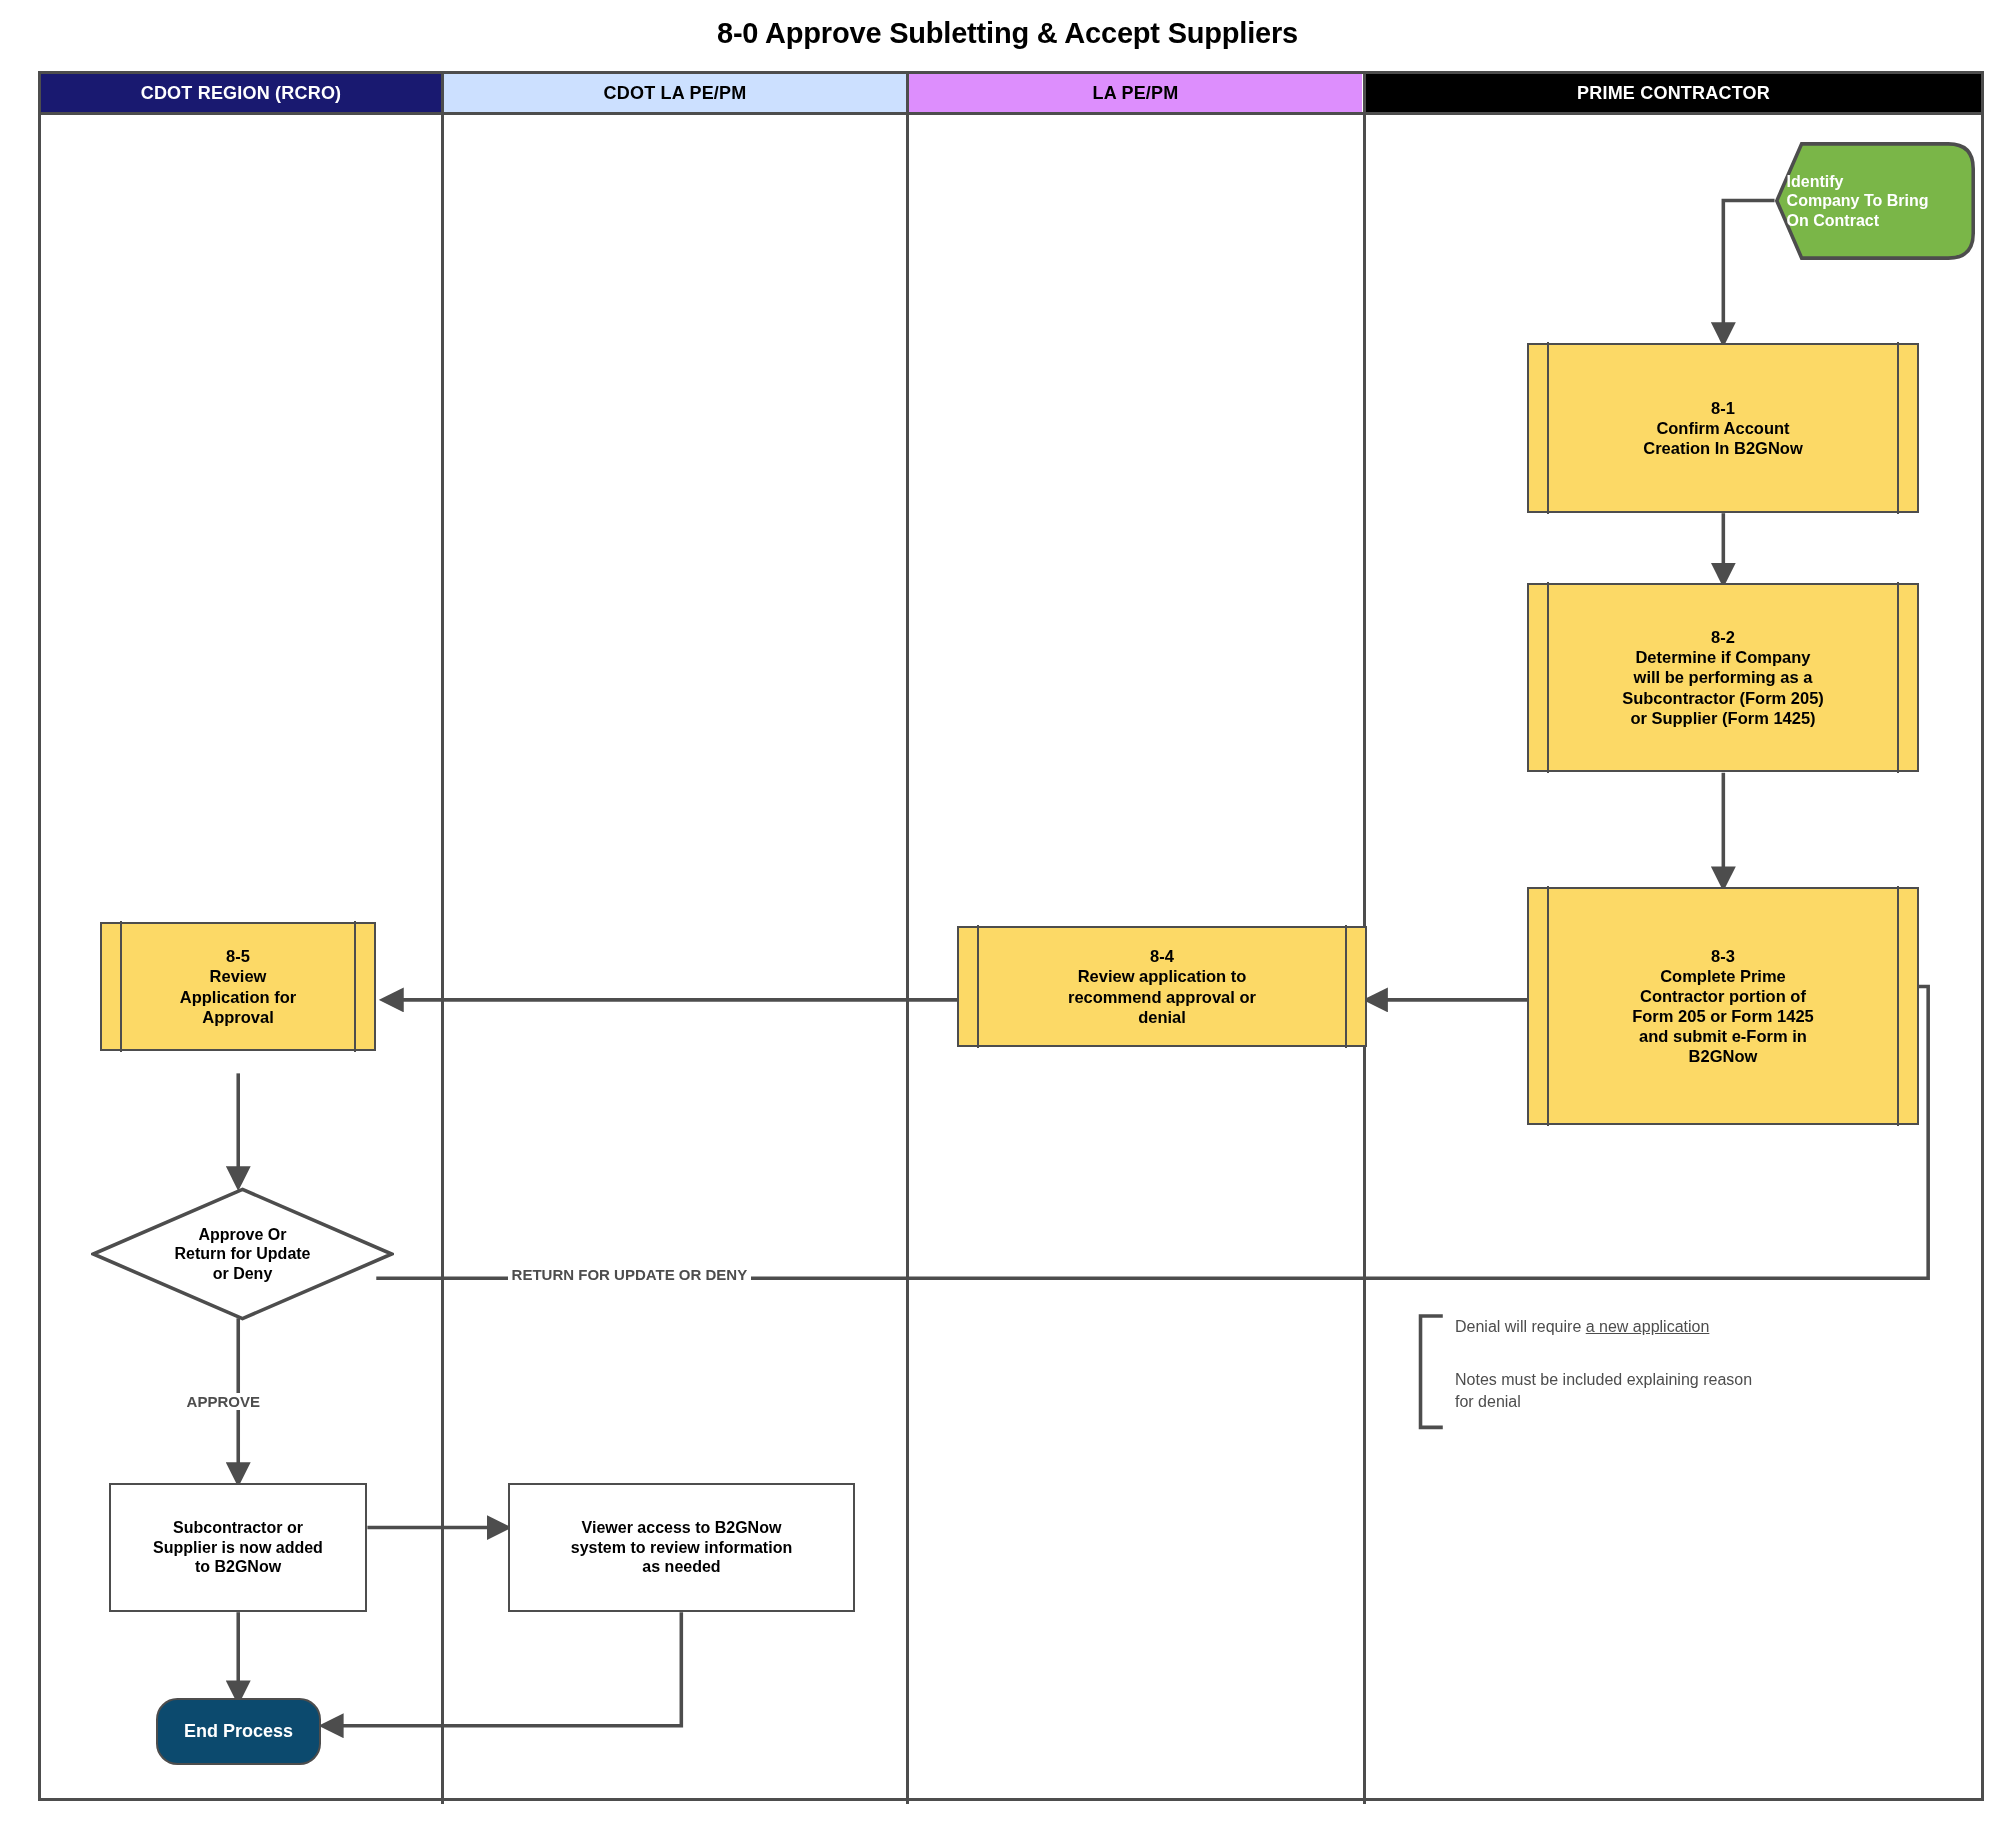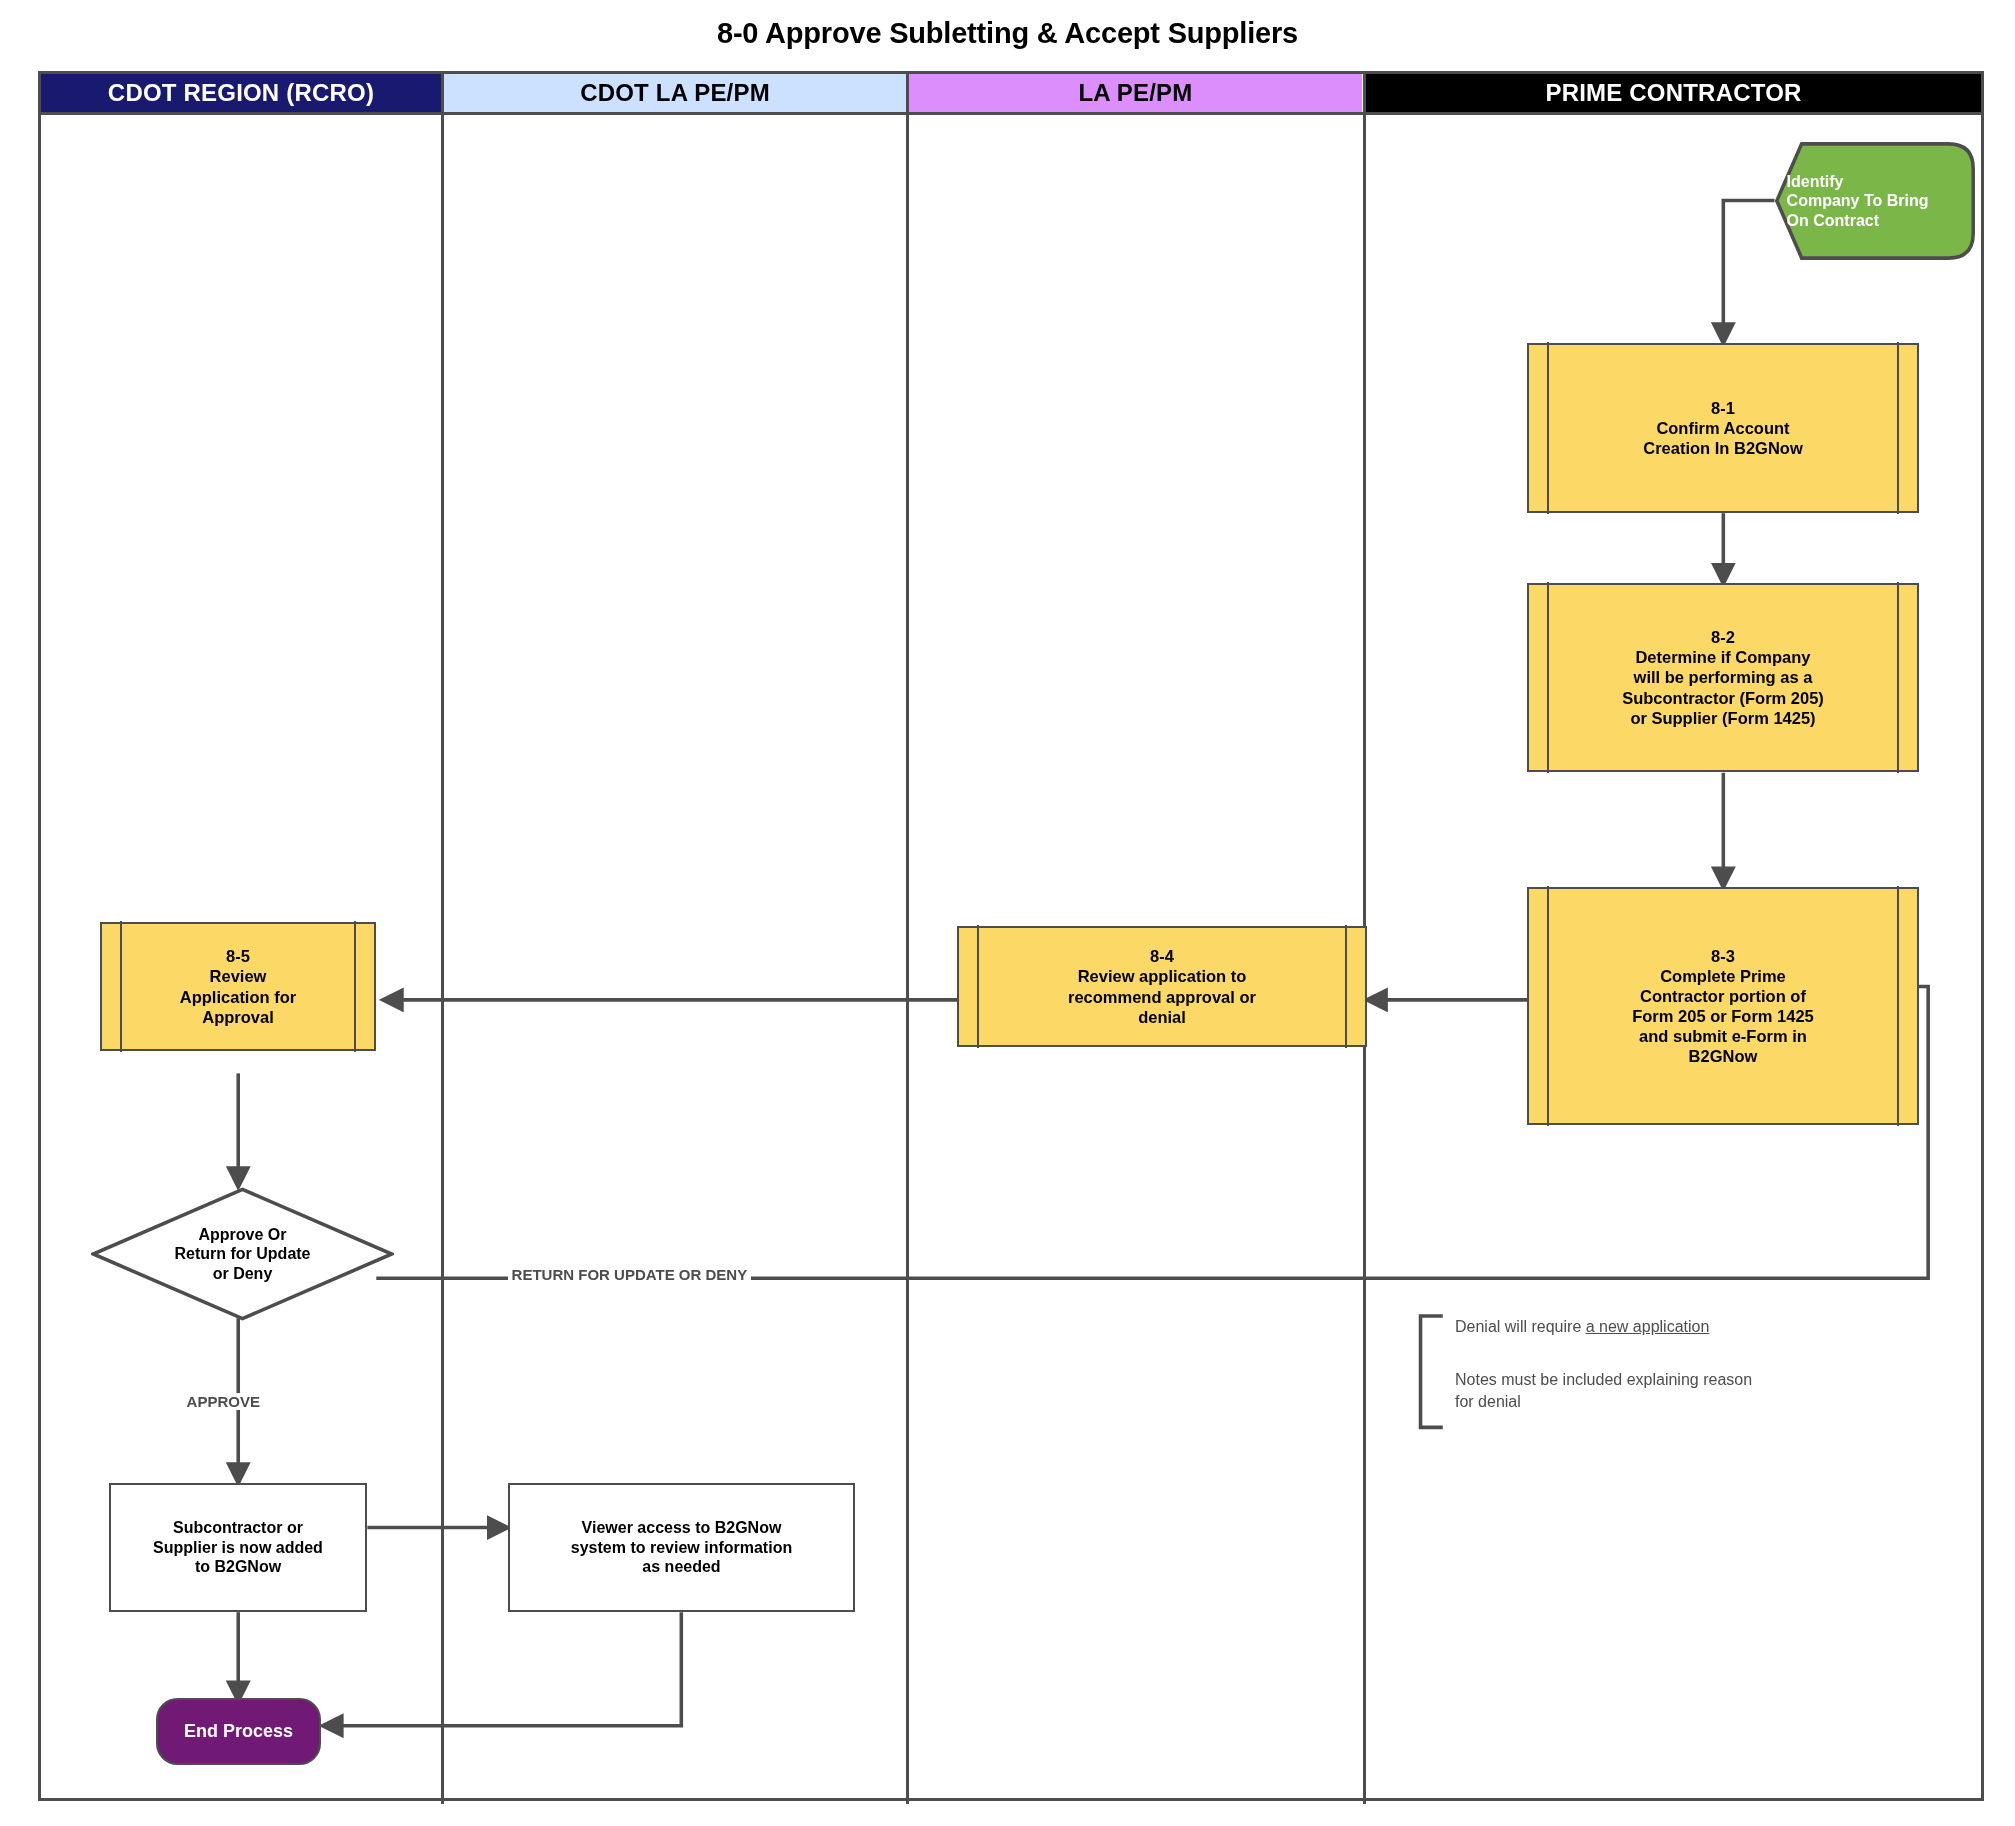--- a/index.html
+++ b/index.html
@@ -42,21 +42,21 @@
     height: 1730px;
     background: #4d4d4d;
   }
   .lane-header {
     position: absolute;
     top: 0;
     height: 38px;
     display: flex;
     align-items: center;
     justify-content: center;
-    font-size: 24px;
+    font-size: 18px;
     font-weight: bold;
     letter-spacing: 0.2px;
   }
   .lane-header-sep {
     position: absolute;
     height: 38px;
     width: 3.1px;
     background: #4d4d4d;
     top: 0;
   }
@@ -101,21 +101,21 @@
   .procbox {
     background: #ffffff;
     border: 2.7px solid #4d4d4d;
     font-size: 16px;
     color: #000000;
     padding: 0 7.1px;
   }
 
   
   .terminator {
-    background: #701a75;
+    background: #0c4a6e;
     border: 2.7px solid #4d4d4d;
     border-radius: 21.4px;
     font-size: 18px;
     color: #ffffff;
   }
 
   
   .startnode {
     color: #ffffff;
     font-size: 16px;

